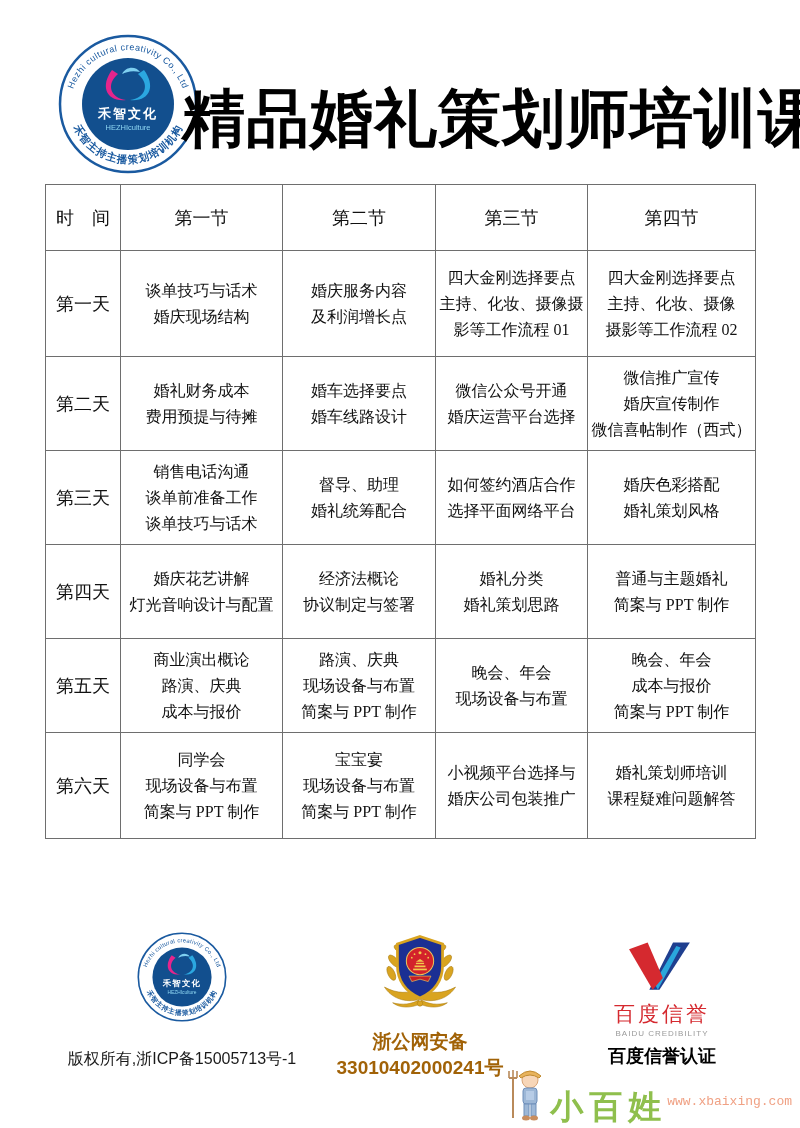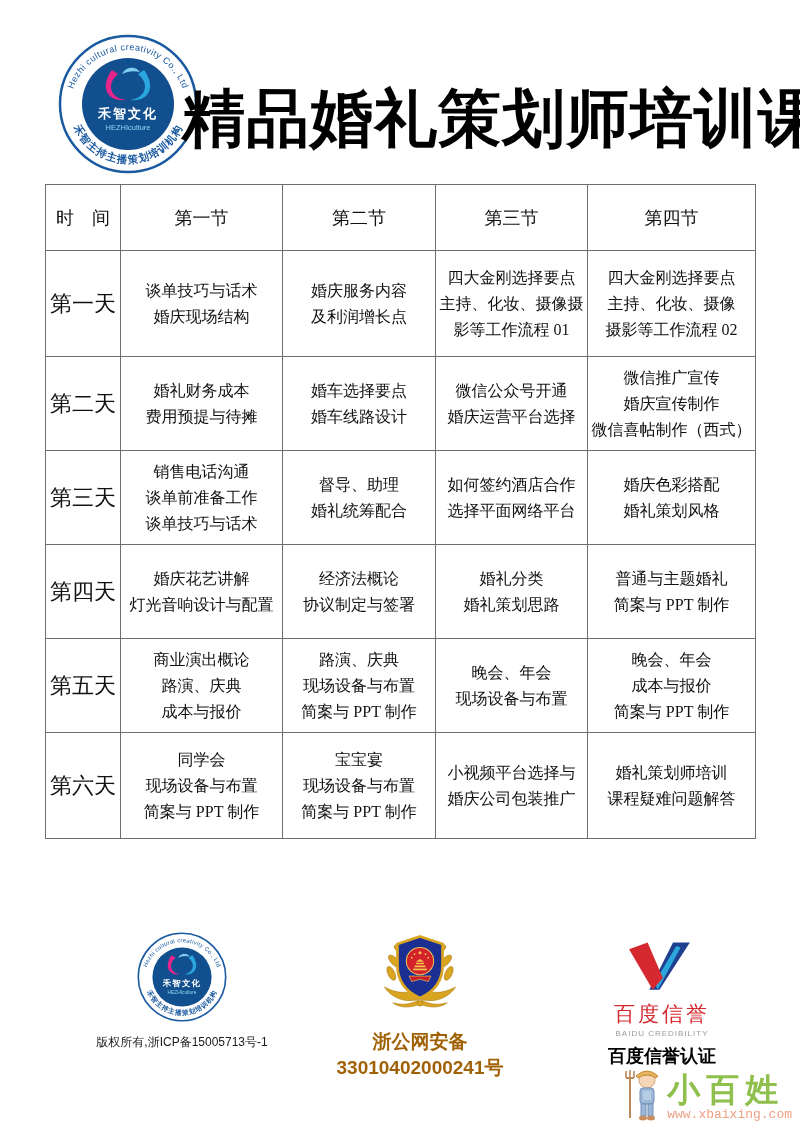--- a/index.html
+++ b/index.html
@@ -21,51 +21,51 @@
   
   table.course {
     position:absolute; left:45px; top:184px; width:710px;
     border-collapse:collapse; table-layout:fixed;
   }
   table.course td, table.course th {
     border:1px solid #6e6e6e; text-align:center; vertical-align:middle;
     color:#111; padding:4px 2px;
   }
   table.course th { font-weight:normal; font-size:18px; height:66px; }
-  td.day { font-size:22px; vertical-align:top; padding-top:22px; }
+  td.day { font-size:18px; vertical-align:top; padding-top:22px; }
   td.course-cell { font-size:16px; line-height:26px; white-space:pre-line; }
   tr.r-tall  td { height:106px; }
   tr.r-mid   td { height:94px; }
 
   
   .footer-left   { position:absolute; left:62px;  top:932px; width:240px; text-align:center; }
   .footer-center { position:absolute; left:300px; top:925px; width:240px; text-align:center; }
   .footer-right  { position:absolute; left:582px; top:938px; width:160px; text-align:center; }
   .logo-badge.ftr { position:relative; width:90px; height:90px; display:inline-block; }
   .copyright-text {
-    margin-top:8px; font-family:"Liberation Sans","DejaVu Sans",sans-serif;
-    font-size:12px; color:#1a1a1a;
+    margin-top:23px; font-family:"Liberation Sans","DejaVu Sans",sans-serif;
+    font-size:16px; color:#1a1a1a;
   }
   .police-badge { width:82px; height:94px; display:inline-block; }
   .police-text {
     margin-top:6px; font-family:Liberation Sans, sans-serif;
     font-size:19px; font-weight:bold; color:#a16207;
   }
   .baidu-v { width:76px; height:58px; display:inline-block; }
   .baidu-title { font-size:21px; color:#d5292f; letter-spacing:3px;
     font-family:"Liberation Sans","DejaVu Sans",sans-serif; }
   .baidu-sub { font-size:8px; color:#9a9a9a; letter-spacing:1px; margin-top:1px;
     font-family:"Liberation Sans","DejaVu Sans",sans-serif; }
   .baidu-caption { margin-top:6px; font-size:18px; font-weight:bold; color:#000;
     font-family:"Liberation Sans","DejaVu Sans",sans-serif; }
 
   
   .watermark { position:absolute; right:8px; bottom:6px; display:flex; align-items:flex-end; }
   .wm-figure { width:40px; height:58px; margin-right:4px; }
-  .wm-texts { display:flex; flex-direction:column; align-items:flex-start; }
+  .wm-texts { display:flex; flex-direction:row; align-items:flex-start; }
   .wm-name { font-size:33px; font-weight:bold; color:#8fbf4d; letter-spacing:6px; line-height:30px; }
   .wm-url  { font-size:13px; color:#f0a184; font-family:"Liberation Mono","DejaVu Sans Mono",monospace; margin-top:2px;text-align:center; }
 </style>
 </head>
 <body>
 
 <div class="doc">
 
   <svg class="logo-badge hdr" viewBox="-70 -70 140 140">
     <circle cx="0" cy="0" r="68" fill="#ffffff" stroke="#1a5aa0" stroke-width="2.5"></circle>

